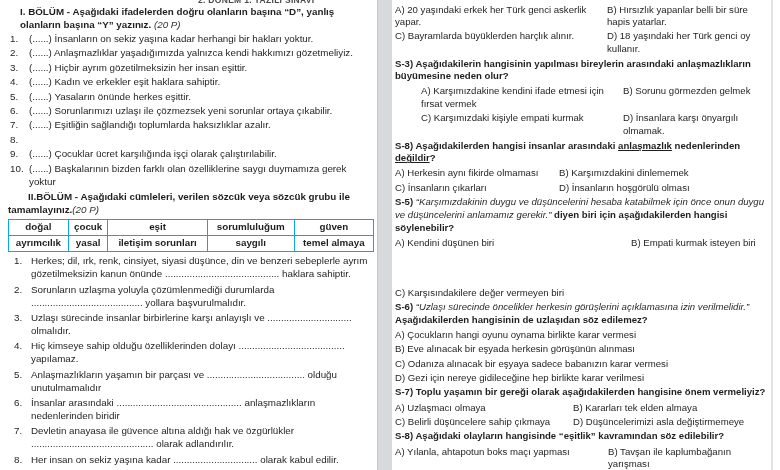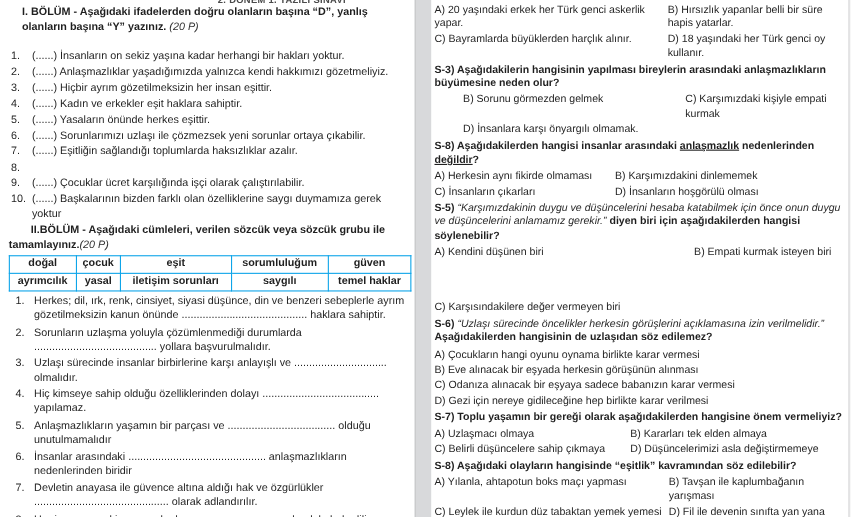--- a/index.html
+++ b/index.html
@@ -12,21 +12,21 @@
   }
   .top-header{
     position:absolute;left:198px;top:-5px;
     font-size:8.5px;font-weight:bold;color:#4a4a4a;letter-spacing:.3px;white-space:nowrap;
   }
   .gutter-band{position:absolute;left:377px;top:0;width:14px;height:470px;background:#d8d9db;border-left:1px solid #c6c7c9;}
   .edge-line{position:absolute;left:771px;top:0;width:2px;height:470px;background:#e3e3e4;}
   .left-col{position:absolute;left:8px;top:6px;width:366px;}
   .right-col{position:absolute;left:395px;top:1px;width:376px;font-size:9.6px;}
 
-  .b1-title{font-weight:bold;padding-left:12px;margin-bottom:14px;}
+  .b1-title{font-weight:bold;padding-left:12px;margin-bottom:1px;}
   .pts{font-style:italic;font-weight:normal;color:#333;}
   .tf-row{display:flex;margin:0 0 1.5px 2px;}
   .tf-row .num{width:19px;flex:none;}
   .b2-title{font-weight:bold;text-indent:20px;margin:3px 0 2px -8px;padding-left:8px;}
   table.word-bank{width:100%;border-collapse:collapse;margin:2px 0 3px 0;}
   table.word-bank td{
     border:1px solid #0ea5e9;text-align:center;font-weight:bold;
     padding:1px 2px;height:13px;font-size:9.8px;
   }
   .fill-row{display:flex;margin:0 0 2.5px 6px;}
@@ -111,21 +111,21 @@
       <td>çocuk</td>
       <td>eşit</td>
       <td>sorumluluğum</td>
       <td>güven</td>
     </tr>
     <tr>
       <td>ayrımcılık</td>
       <td>yasal</td>
       <td>iletişim sorunları</td>
       <td>saygılı</td>
-      <td>temel haklar</td>
+      <td>temel almaya</td>
     </tr>
   </tbody>
     </table>
 
   <div class="fill-row">
       <span class="num">1.</span>
       <span class="txt">Herkes; dil, ırk, renk, cinsiyet, siyasi düşünce, din ve benzeri sebeplerle ayrım gözetilmeksizin kanun önünde .......................................... haklara sahiptir.</span>
     </div>
   <div class="fill-row">
       <span class="num">2.</span>
@@ -165,20 +165,21 @@
       <span class="opt">A) 20 yaşındaki erkek her Türk genci askerlik yapar.</span>
       <span class="opt">B) Hırsızlık yapanlar belli bir süre hapis yatarlar.</span>
       <span class="opt">C) Bayramlarda büyüklerden harçlık alınır.</span>
       <span class="opt">D) 18 yaşındaki her Türk genci oy kullanır.</span>
     </div>
   </div>
 
   <div class="rq">
     <div class="q-stem">S-3) Aşağıdakilerin hangisinin yapılması bireylerin arasındaki anlaşmazlıkların büyümesine neden olur?</div>
     <div class="opts cols-q3">
+      <span class="opt">A) Karşımızdakine kendini ifade etmesi için fırsat vermek</span>
       <span class="opt">B) Sorunu görmezden gelmek</span>
       <span class="opt">C) Karşımızdaki kişiyle empati kurmak</span>
       <span class="opt">D) İnsanlara karşı önyargılı olmamak.</span>
     </div>
   </div>
 
   <div class="rq">
     <div class="q-stem"><span>S-8) Aşağıdakilerden hangisi insanlar arasındaki </span><span class="u">anlaşmazlık</span><span> nedenlerinden </span><span class="u">değildir</span><span>?</span></div>
     <div class="opts cols-q4">
       <span class="opt">A) Herkesin aynı fikirde olmaması</span>

